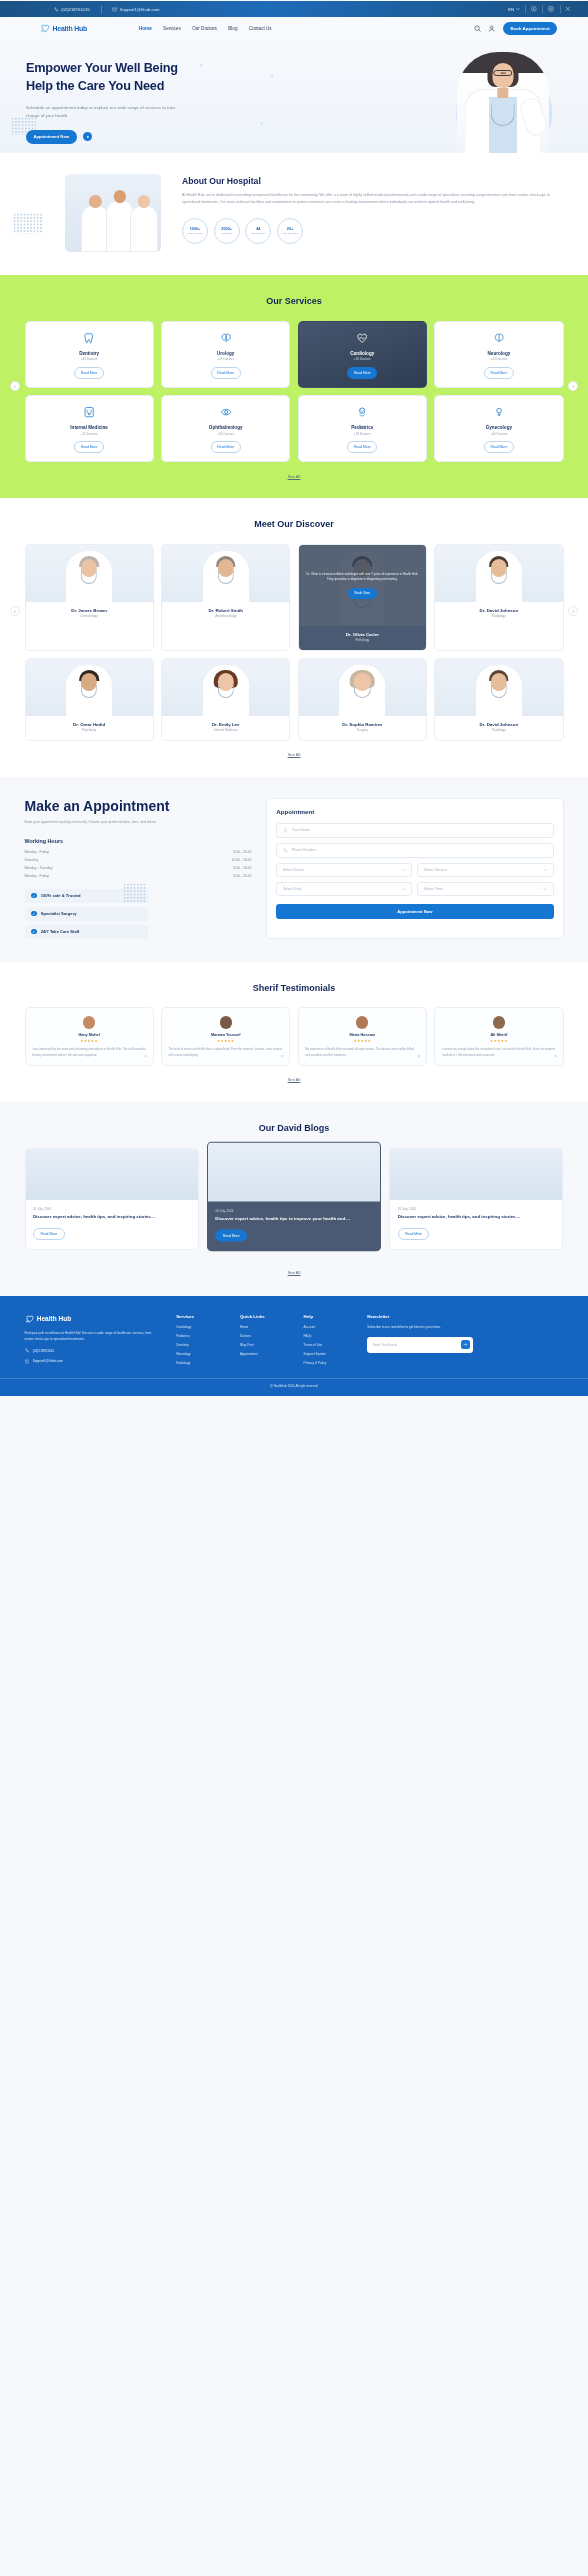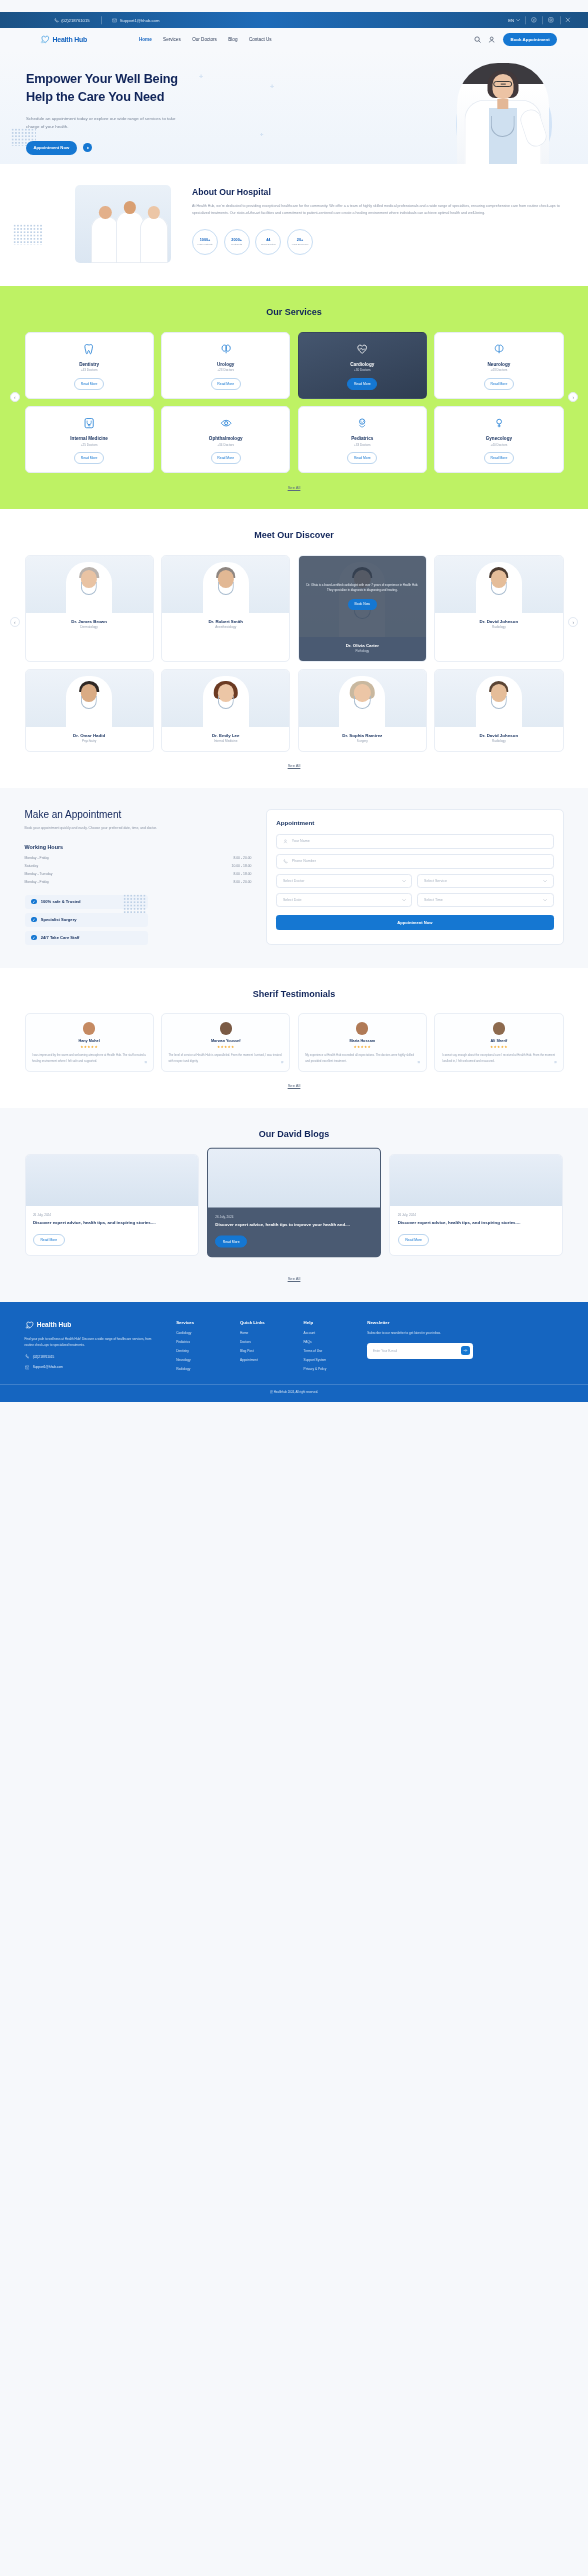--- a/index.html
+++ b/index.html
@@ -3,21 +3,21 @@
 <meta charset="utf-8">
 <style>
   * { box-sizing: border-box; margin: 0; padding: 0; }
   body {
     width: 588px;
     font-family: "Liberation Sans", sans-serif;
     background: #f6f8fb;
     color: #13294b;
     -webkit-font-smoothing: antialiased;
   }
-  .wrap { width: 588px; margin: 12px auto; }
+  .wrap { width: 588px; margin: 1px auto; }
 
   
   .topbar {
     height: 16.3px;
     background: linear-gradient(90deg,#1b5285 0%,#1e6bb8 45%,#1b5285 100%);
     display: flex; align-items: center;
     padding: 0 11.4px;
     color: #dde9f6;
     font-size: 4.2px;
   }
@@ -100,21 +100,21 @@
   .dp-arm{position:absolute;bottom:18px;right:4.9px;width:21px;height:38px;background:#fff;border-radius:11.4px;box-shadow: inset 0 0 0 0.8px #e6ebf2; transform: rotate(-18deg);}
   .deco-dot-grid{
     position:absolute; width:24.5px;height:18px;
     background-image: radial-gradient(#b9cde4 0.7px, transparent 0.7px);
     background-size: 3.3px 3.3px; opacity:.9;
   }
   .plus-ic{position:absolute;color:#bcd3ec;font-size:4.9px;}
 
   
   .about {
-    background:#fff; padding: 21px 26px 23px 26px; display:flex; gap: 21px; position:relative;
+    background:#fff; padding: 21px 26px 23px 16px; display:flex; gap: 21px; position:relative;
   }
   .about-photo {
     width: 96px; height: 78px; border-radius: 4.9px; overflow:hidden; position:relative; flex:none;
     background: linear-gradient(180deg,#eaf1f8 0%, #dbe6f2 100%);
     margin-left: 49px;
   }
   .ap-person{position:absolute;bottom:0;width:28px;height:52px;background:#fff;border-radius:13px 13px 0 0;box-shadow:inset 0 0 0 0.8px #e3e9f1;}
   .ap-head{position:absolute;top:-10.6px;left:50%;transform:translateX(-50%);width:12.3px;height:13px;border-radius:50%;}
   .about-text{flex:1; padding-top:1.6px;}
   .about-text h2 { font-size: 8.6px; font-weight:700; color:#11255a; margin-bottom: 6.5px;}
@@ -188,21 +188,21 @@
 
   
   .av{position:absolute;bottom:0;left:50%;transform:translateX(-50%);width:46px;height:51px;background:#fff;border-radius:21px 21px 0 0;}
   .av-h{position:absolute;top:8.2px;left:50%;transform:translateX(-50%);width:16.3px;height:18px;border-radius:50%;background:#e9c3a3;}
   .av-hair{position:absolute;top:4.9px;left:50%;transform:translateX(-50%);width:19.6px;height:11.4px;border-radius:9.8px 9.8px 0 0;}
   .av-st{position:absolute;bottom:18px;left:50%;transform:translateX(-50%);width:16.3px;height:13px;border:1px solid #a9bccf;border-top:none;border-radius:0 0 9px 9px;}
 
   
   .appt{background:#f6f8fb;padding:21px 24.5px 23px;display:flex;gap:14.7px;position:relative;}
   .appt-left{width:227px;}
-  .appt-left h2{font-size:10px;font-weight:400;color:#11255a;}
+  .appt-left h2{font-size:14px;font-weight:700;color:#11255a;}
   .appt-left .sub{font-size:3.4px;color:#8b95a6;margin-top:4.9px;line-height:1.8;}
   .wh-title{font-size:5.4px;font-weight:700;color:#16305e;margin-top:13px;}
   .wh-row{display:flex;justify-content:space-between;font-size:3.4px;color:#828d9e;padding:2.1px 0;}
   .feat{display:flex;align-items:center;gap:4.1px;font-size:4.1px;font-weight:700;color:#16305e;
         background:#eef3fa;border-radius:3.3px;padding:4.1px 6.5px;margin-top:4.1px;}
   .tick{width:5.7px;height:5.7px;border-radius:50%;background:#1577d2;color:#fff;font-size:3.3px;display:flex;align-items:center;justify-content:center;}
   .appt-card{flex:1;background:#fff;border:0.8px solid #e6ecf4;border-radius:4.9px;padding:9.8px 9px 11.4px;}
   .appt-card h3{font-size:6.2px;font-weight:700;color:#16305e;margin-bottom:7.4px;}
   .field{
     display:flex;align-items:center;gap:4.1px;border:0.8px solid #e3e9f2;border-radius:3.3px;

